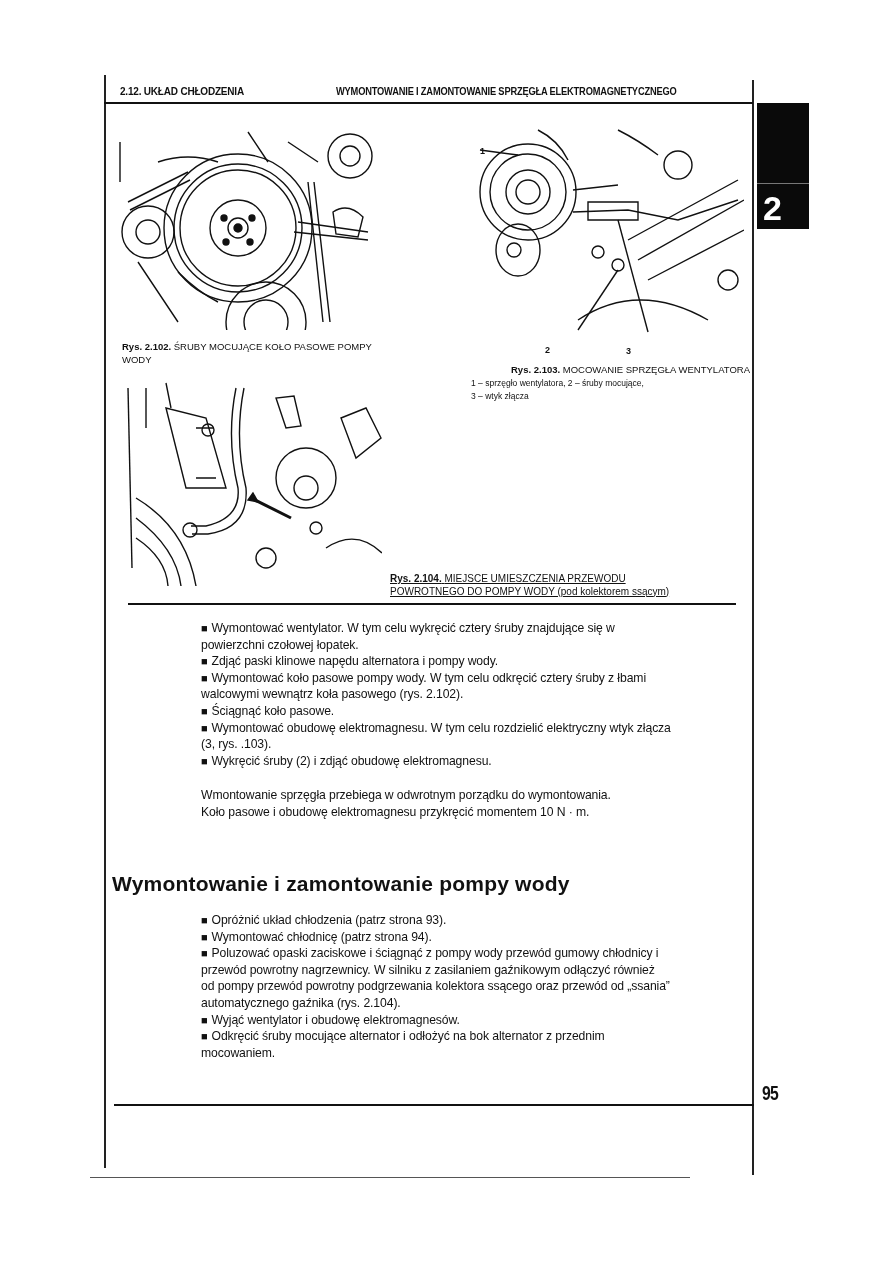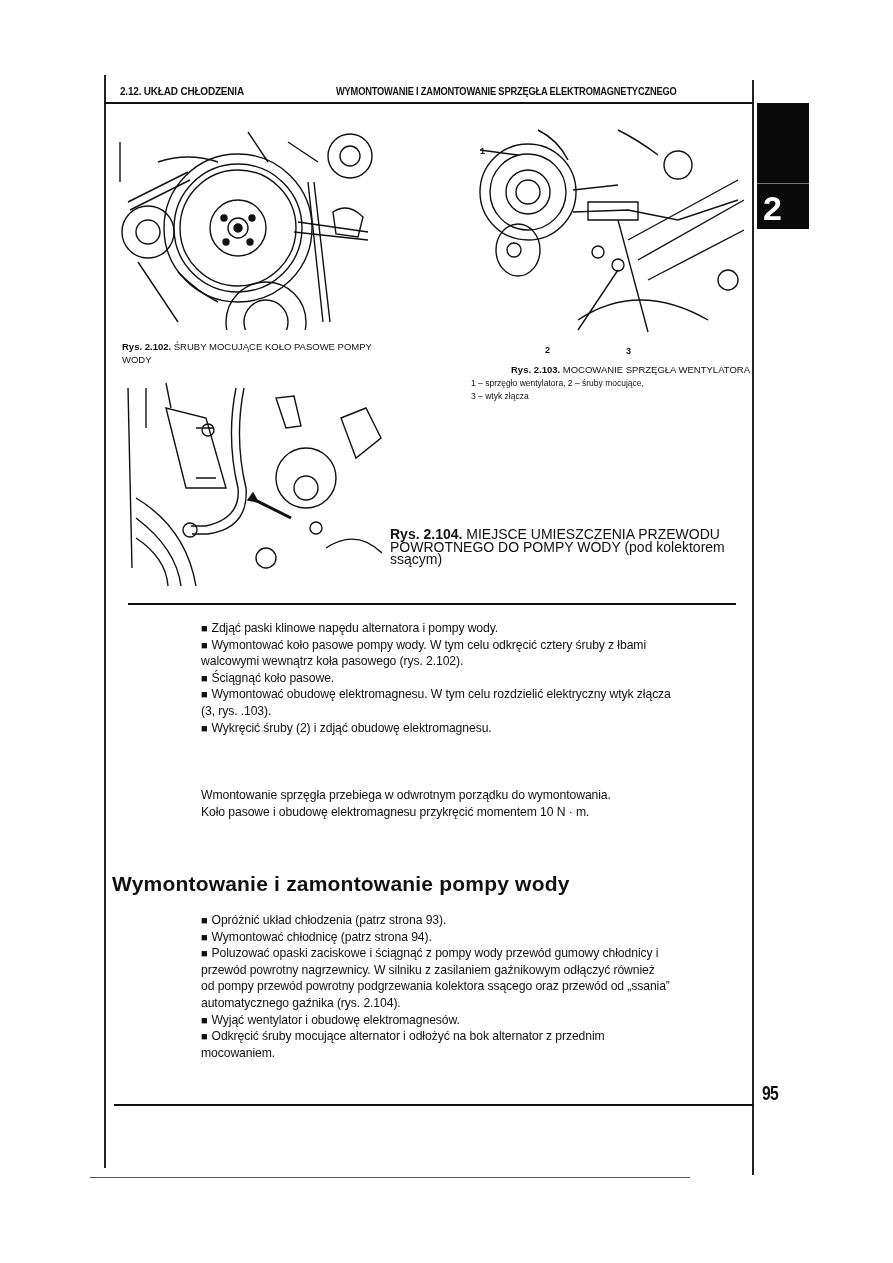--- a/index.html
+++ b/index.html
@@ -120,27 +120,28 @@
     <path d="M215 40 L240 30 L255 60 L230 80 Z"></path>
     <path d="M125 120 L165 140" stroke-width="3"></path>
     <path d="M127 115 L122 122 L132 124 Z" fill="#111"></path>
     <circle cx="140" cy="180" r="10"></circle>
     <circle cx="190" cy="150" r="6"></circle>
     <path d="M150 20 L160 50 L175 48 L168 18 Z"></path>
     <path d="M200 170 Q230 150 256 175"></path>
     <path d="M20 10 L20 50 M40 5 L45 30"></path>
   </svg>
 </div>
-<div class="abs cap-sm" style="left:390px; top:528px; width:340px; font-size:14px; line-height:12.5px;">
+<div class="abs cap-sm" style="left:390px; top:573px; width:340px; font-size:10px; line-height:12.5px;text-decoration:underline;">
   <b>Rys. 2.104.</b>
   <span>MIEJSCE UMIESZCZENIA PRZEWODU</span><br>
   <span>POWROTNEGO DO POMPY WODY (pod kolektorem ssącym)</span>
 </div>
 
 <div class="abs body-text" style="left:201px; top:620px; width:470px;">
+  <p class="bullet">Wymontować wentylator. W tym celu wykręcić cztery śruby znajdujące się w powierzchni czołowej łopatek.</p>
   <p class="bullet">Zdjąć paski klinowe napędu alternatora i pompy wody.</p>
   <p class="bullet">Wymontować koło pasowe pompy wody. W tym celu odkręcić cztery śruby z łbami walcowymi wewnątrz koła pasowego (rys. 2.102).</p>
   <p class="bullet">Ściągnąć koło pasowe.</p>
   <p class="bullet">Wymontować obudowę elektromagnesu. W tym celu rozdzielić elektryczny wtyk złącza (3, rys. .103).</p>
   <p class="bullet">Wykręcić śruby (2) i zdjąć obudowę elektromagnesu.</p>
 </div>
 <div class="abs body-text" style="left:201px; top:787px; width:480px;">
   <p>Wmontowanie sprzęgła przebiega w odwrotnym porządku do wymontowania.</p>
   <p>Koło pasowe i obudowę elektromagnesu przykręcić momentem 10 N · m.</p>
 </div>

